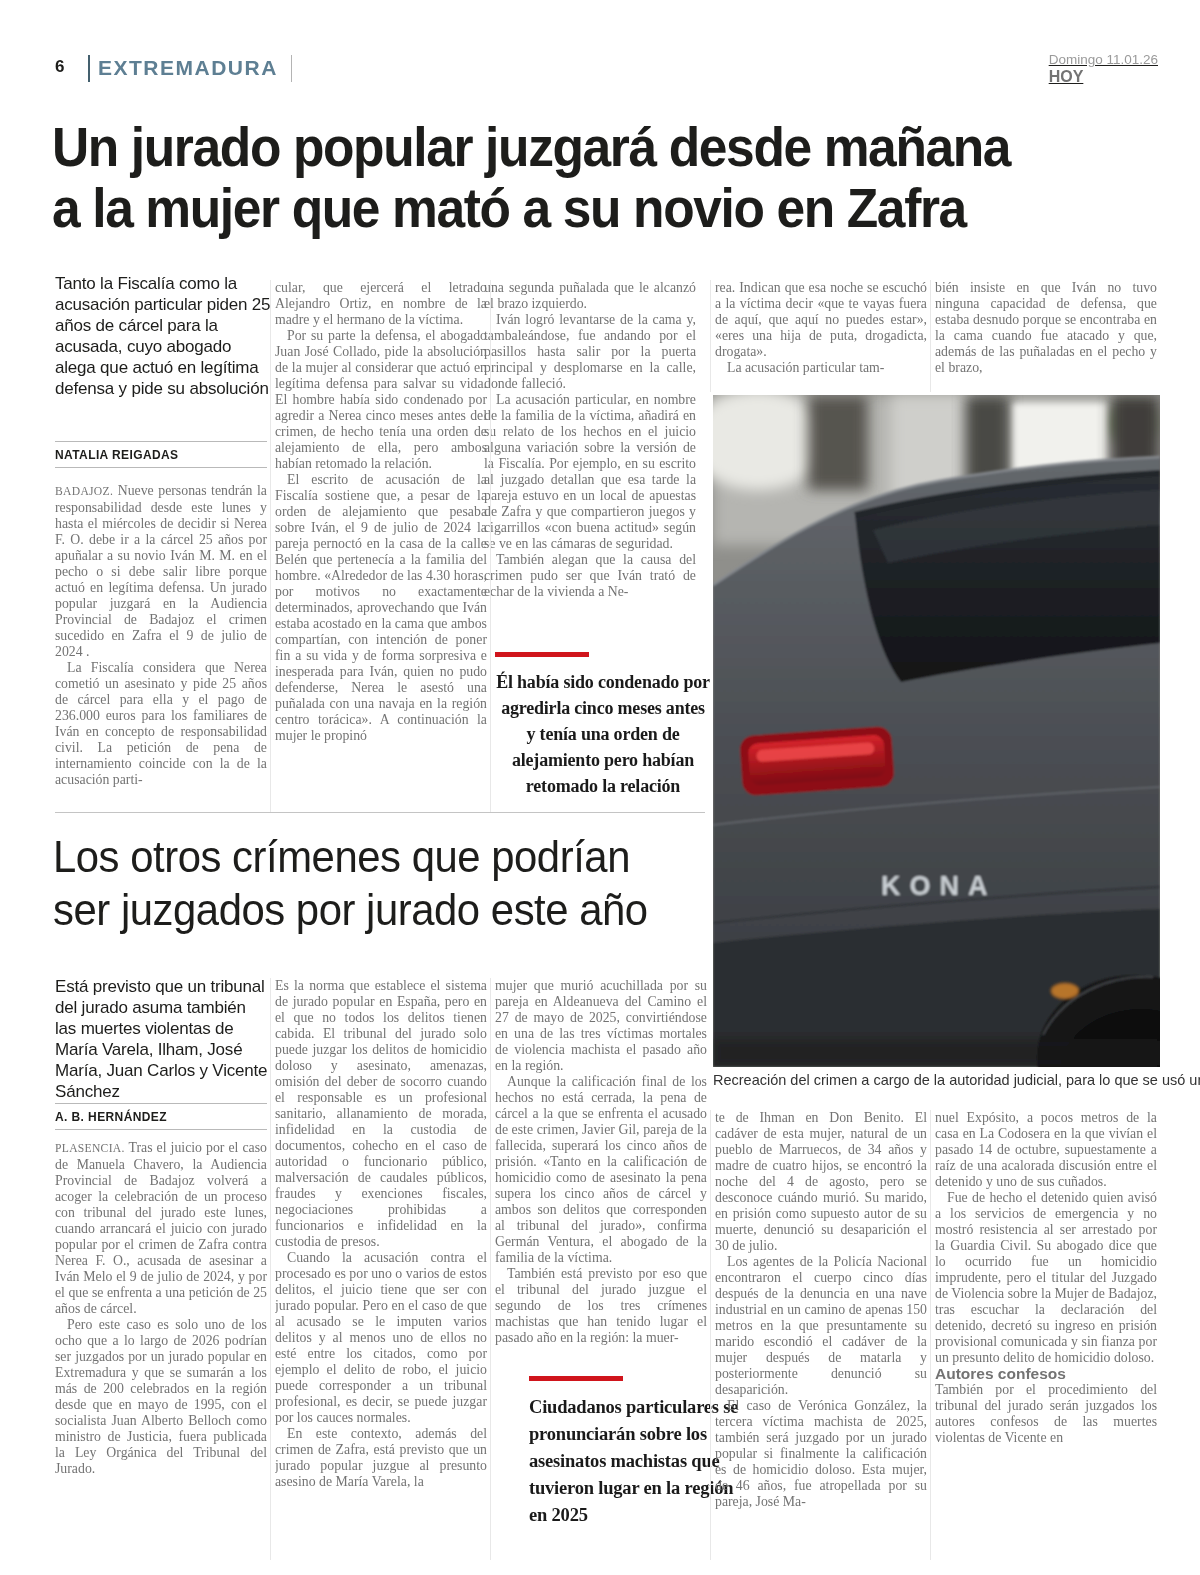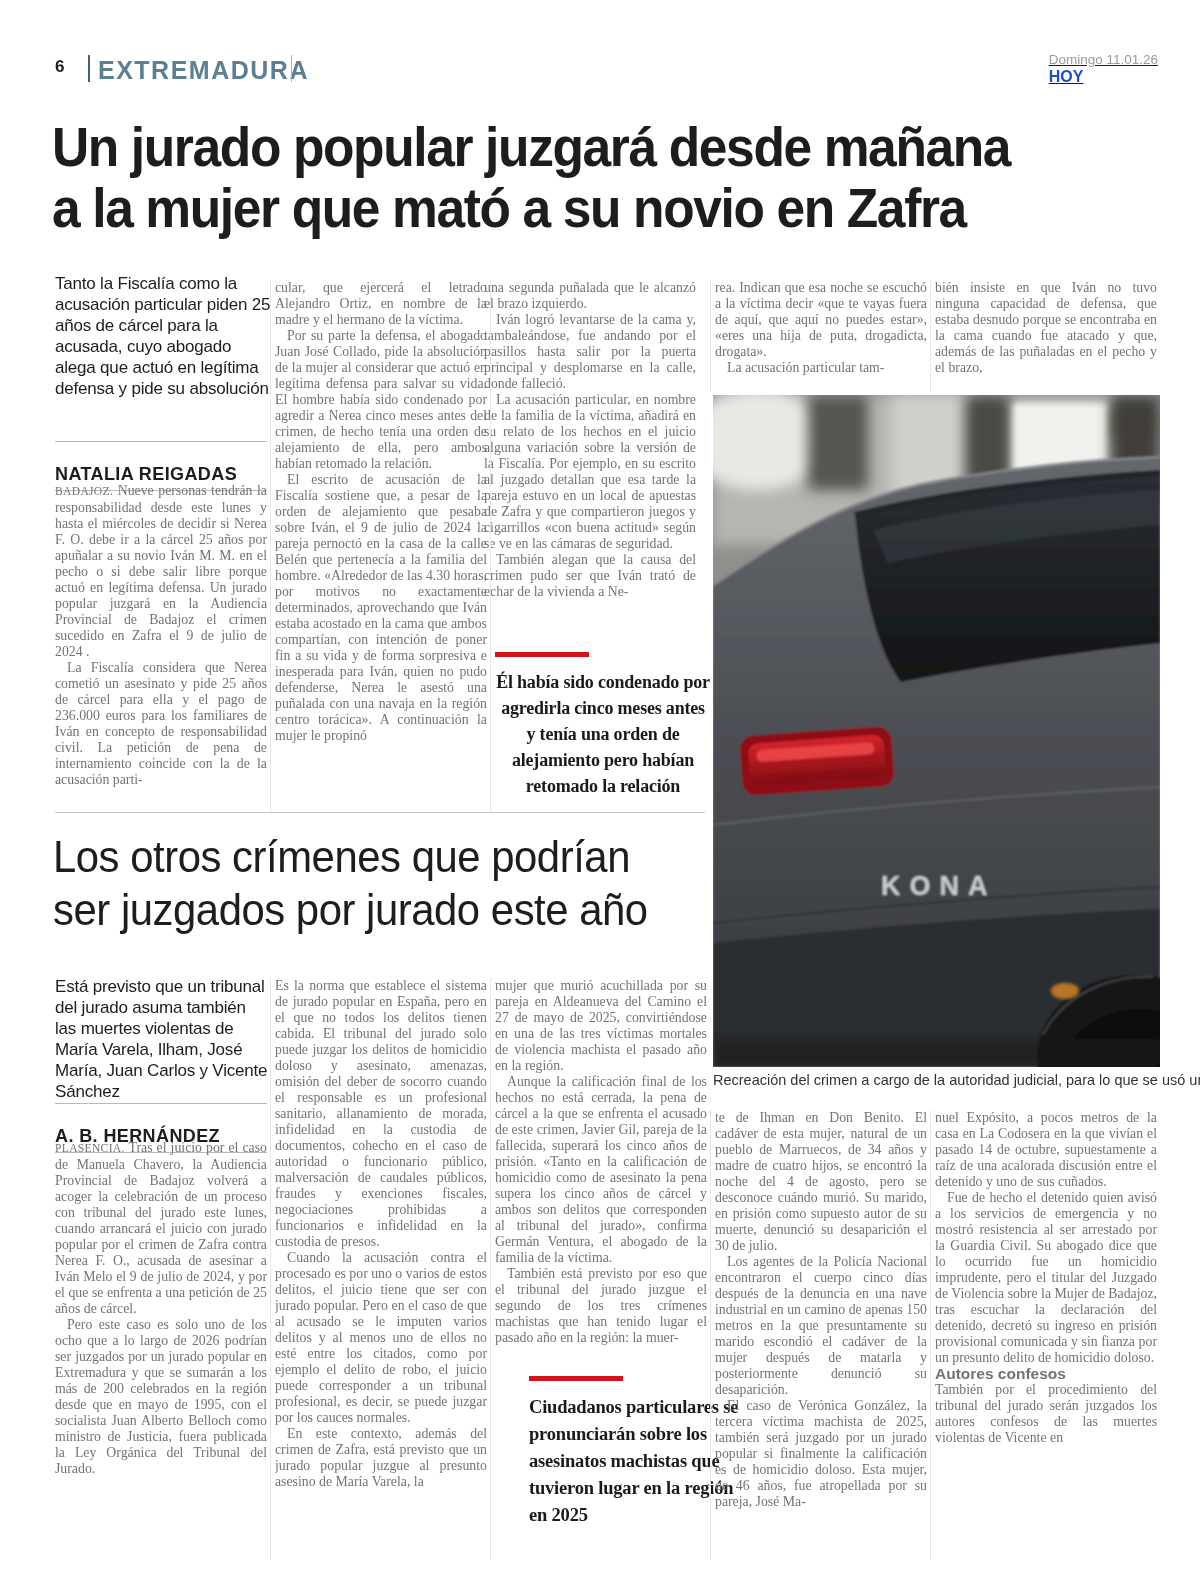--- a/index.html
+++ b/index.html
@@ -3,38 +3,38 @@
 <meta charset="utf-8">
 <style>
   html,body{margin:0;padding:0;background:#ffffff;}
   .page{position:relative;width:1200px;height:1575px;background:#ffffff;overflow:hidden;
         font-family:"Liberation Sans",sans-serif;color:#1d1d1b;}
   .abs{position:absolute;}
 
   
   .page-num{left:55px;top:57px;font-size:17px;font-weight:700;}
   .bar-dark{left:88px;top:55px;width:2px;height:27px;background:#44606e;}
-  .section-name{left:98px;top:56px;font-size:25px;font-weight:700;letter-spacing:1.5px;color:#5e7f93;}
+  .section-name{left:98px;top:56px;font-size:21px;font-weight:700;letter-spacing:1.5px;color:#5e7f93;}
   .bar-light{left:291px;top:55px;width:1px;height:27px;background:#b4b4b4;}
   .edition{right:42px;top:52px;text-align:left;text-decoration:underline;}
   .edition .date{font-size:13.5px;color:#9a9a9a;}
-  .edition .brand{font-size:16px;font-weight:800;color:#1d4ed8;margin-top:1px;}
+  .edition .brand{font-size:16px;font-weight:800;color:#737373;margin-top:1px;}
 
   
   .headline{position:absolute;font-weight:700;transform-origin:0 0;margin:0;}
   .h1-1{left:52px;top:116px;width:1260px;font-size:56px;line-height:61px;letter-spacing:-1.5px;transform:scaleX(.92);}
   .h1-2{left:53px;top:830px;width:780px;font-size:45px;line-height:53px;font-weight:400;letter-spacing:-.5px;transform:scaleX(.93);}
   .headline span{display:block;}
 
   
   .lead{position:absolute;font-size:17px;line-height:21px;letter-spacing:-.2px;color:#1d1d1b;}
   .lead1{left:55px;top:273px;width:216px;}
   .lead2{left:55px;top:976px;width:216px;}
   .byline{position:absolute;border-top:1px solid #b9b9b9;border-bottom:1px solid #b9b9b9;
-          font-weight:700;font-size:18px;letter-spacing:.4px;padding:22px 0 5px;}
+          font-weight:700;font-size:12px;letter-spacing:.4px;padding:6px 0 5px;}
   .byline1{left:55px;top:441px;width:212px;}
   .byline2{left:55px;top:1103px;width:212px;}
 
   
   .body-col{position:absolute;font-family:"Liberation Serif",serif;font-size:13.8px;line-height:16px;
             text-align:justify;color:#737373;overflow:hidden;}
   .body-col p{margin:0;}
   .body-col p + p{text-indent:12px;}
   .dateline{font-size:11.6px;letter-spacing:.3px;}
   .a1c1{left:55px;top:483px;width:212px;height:332px;}

